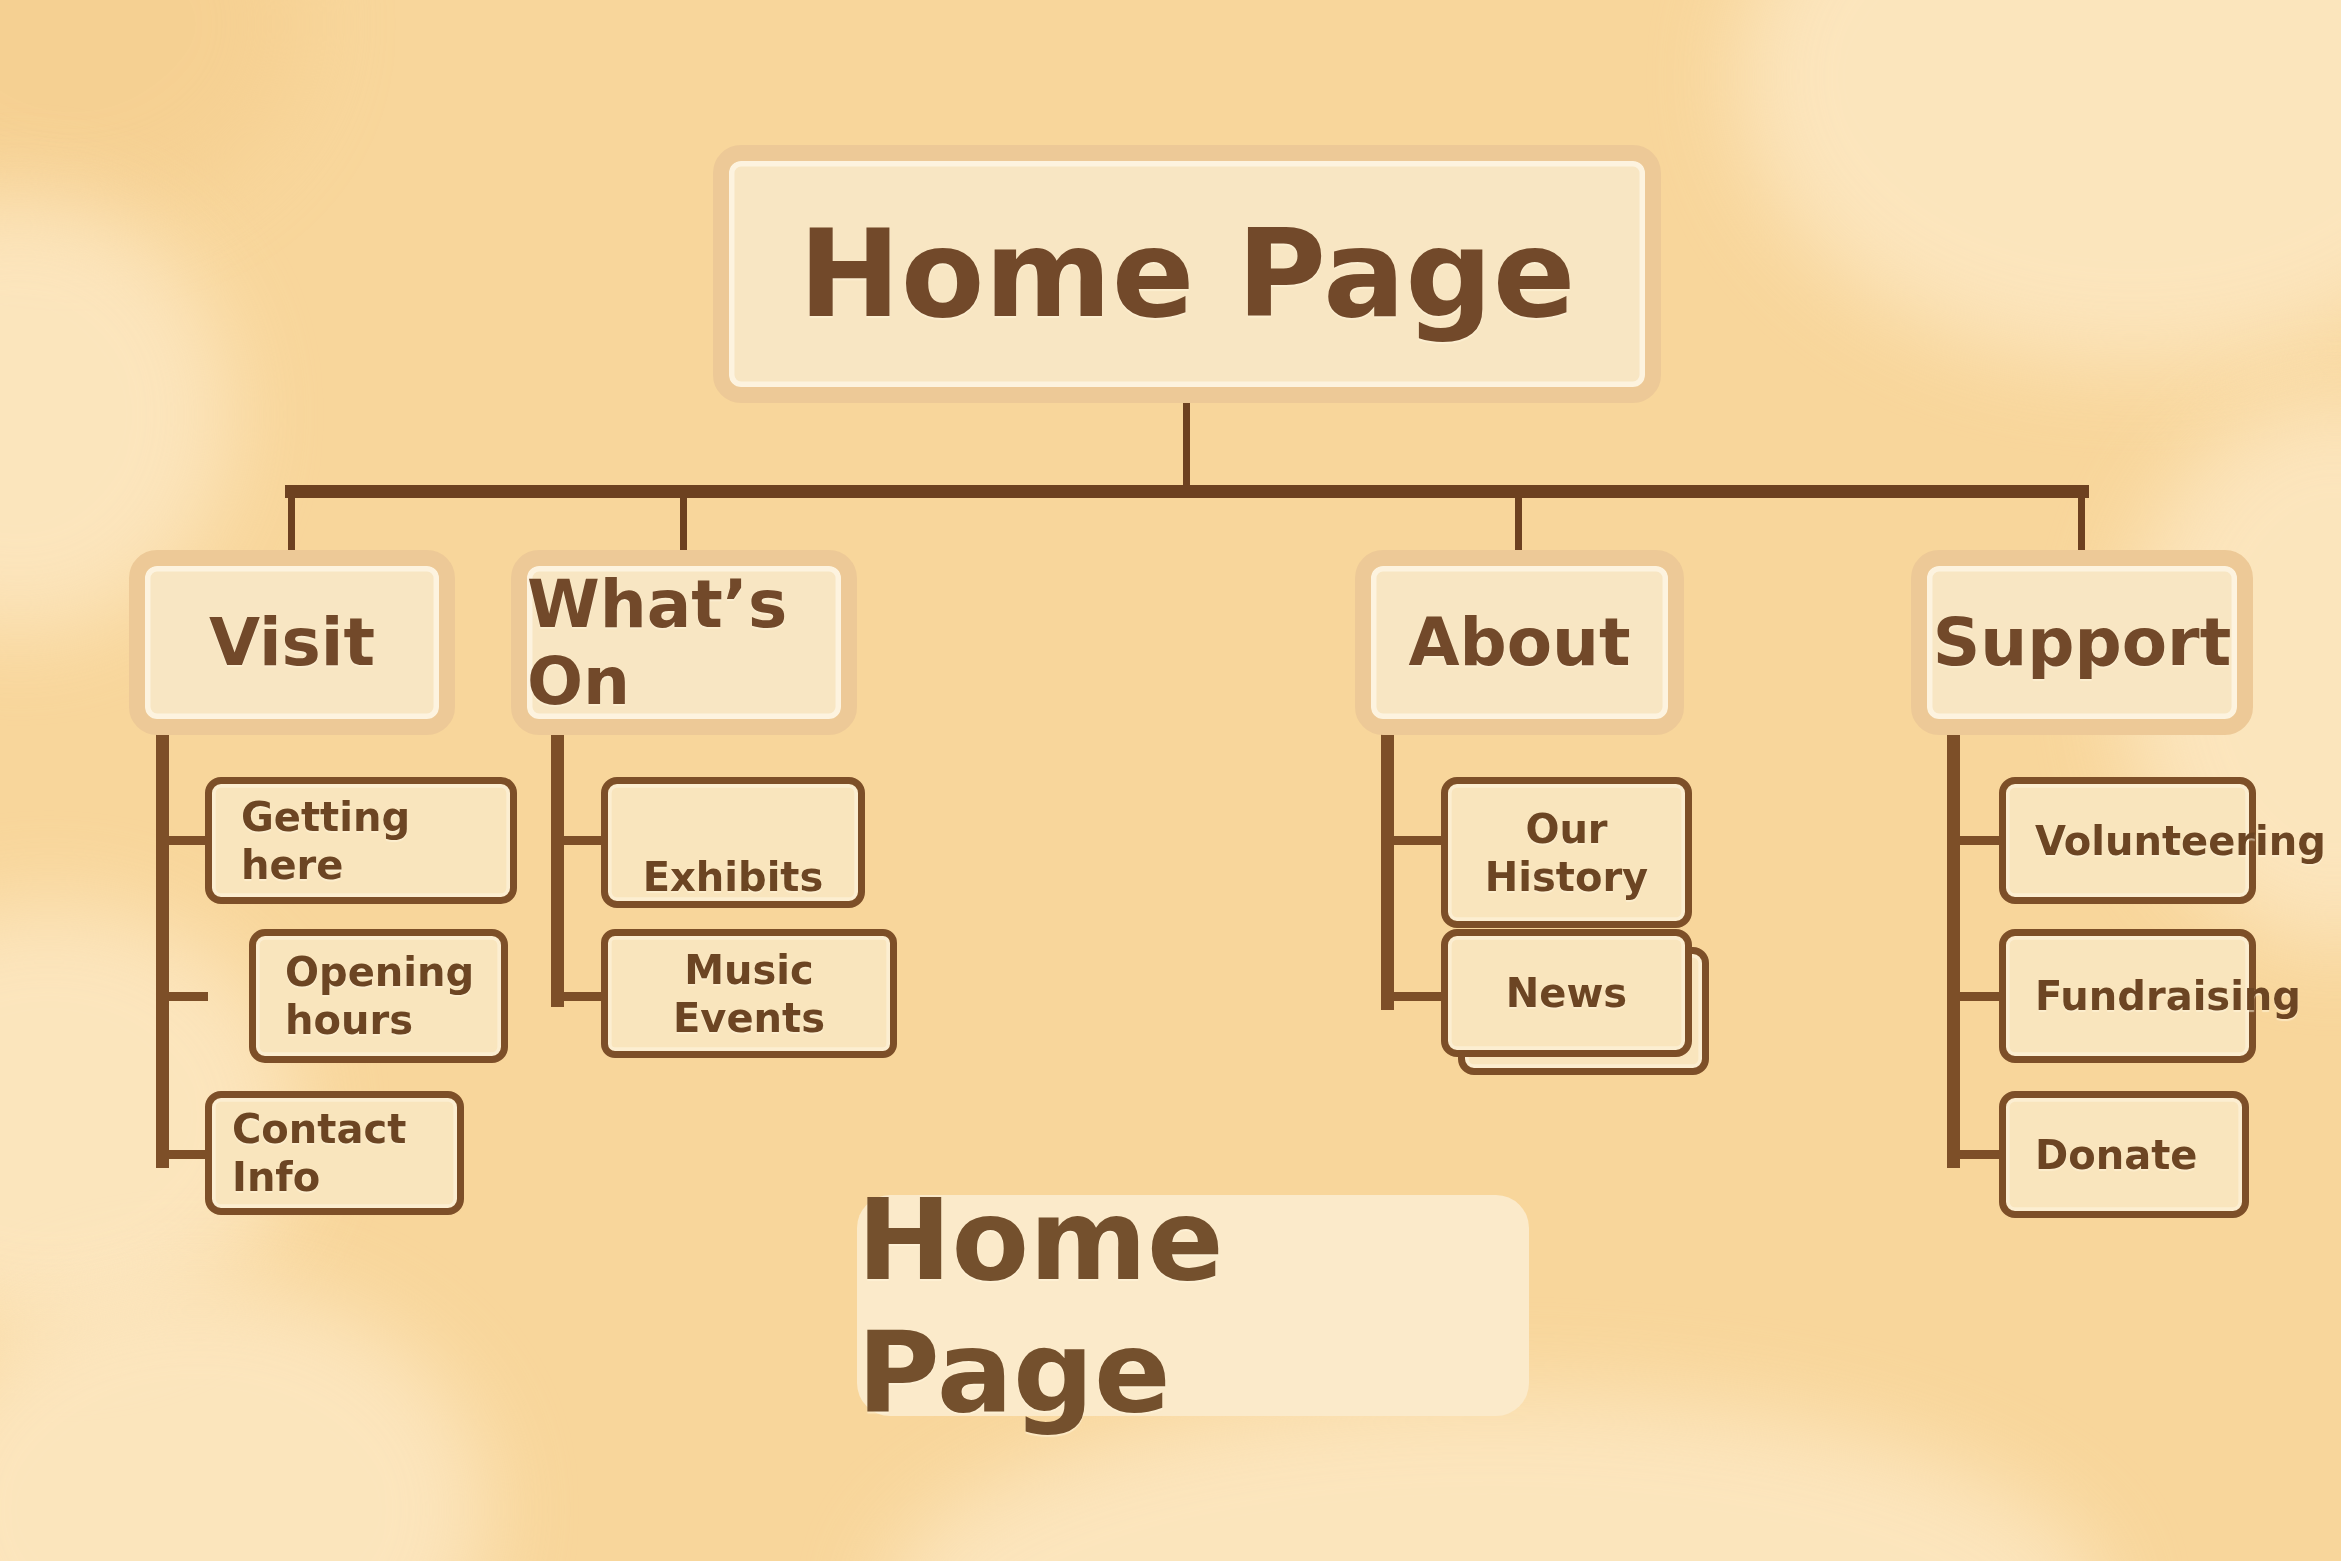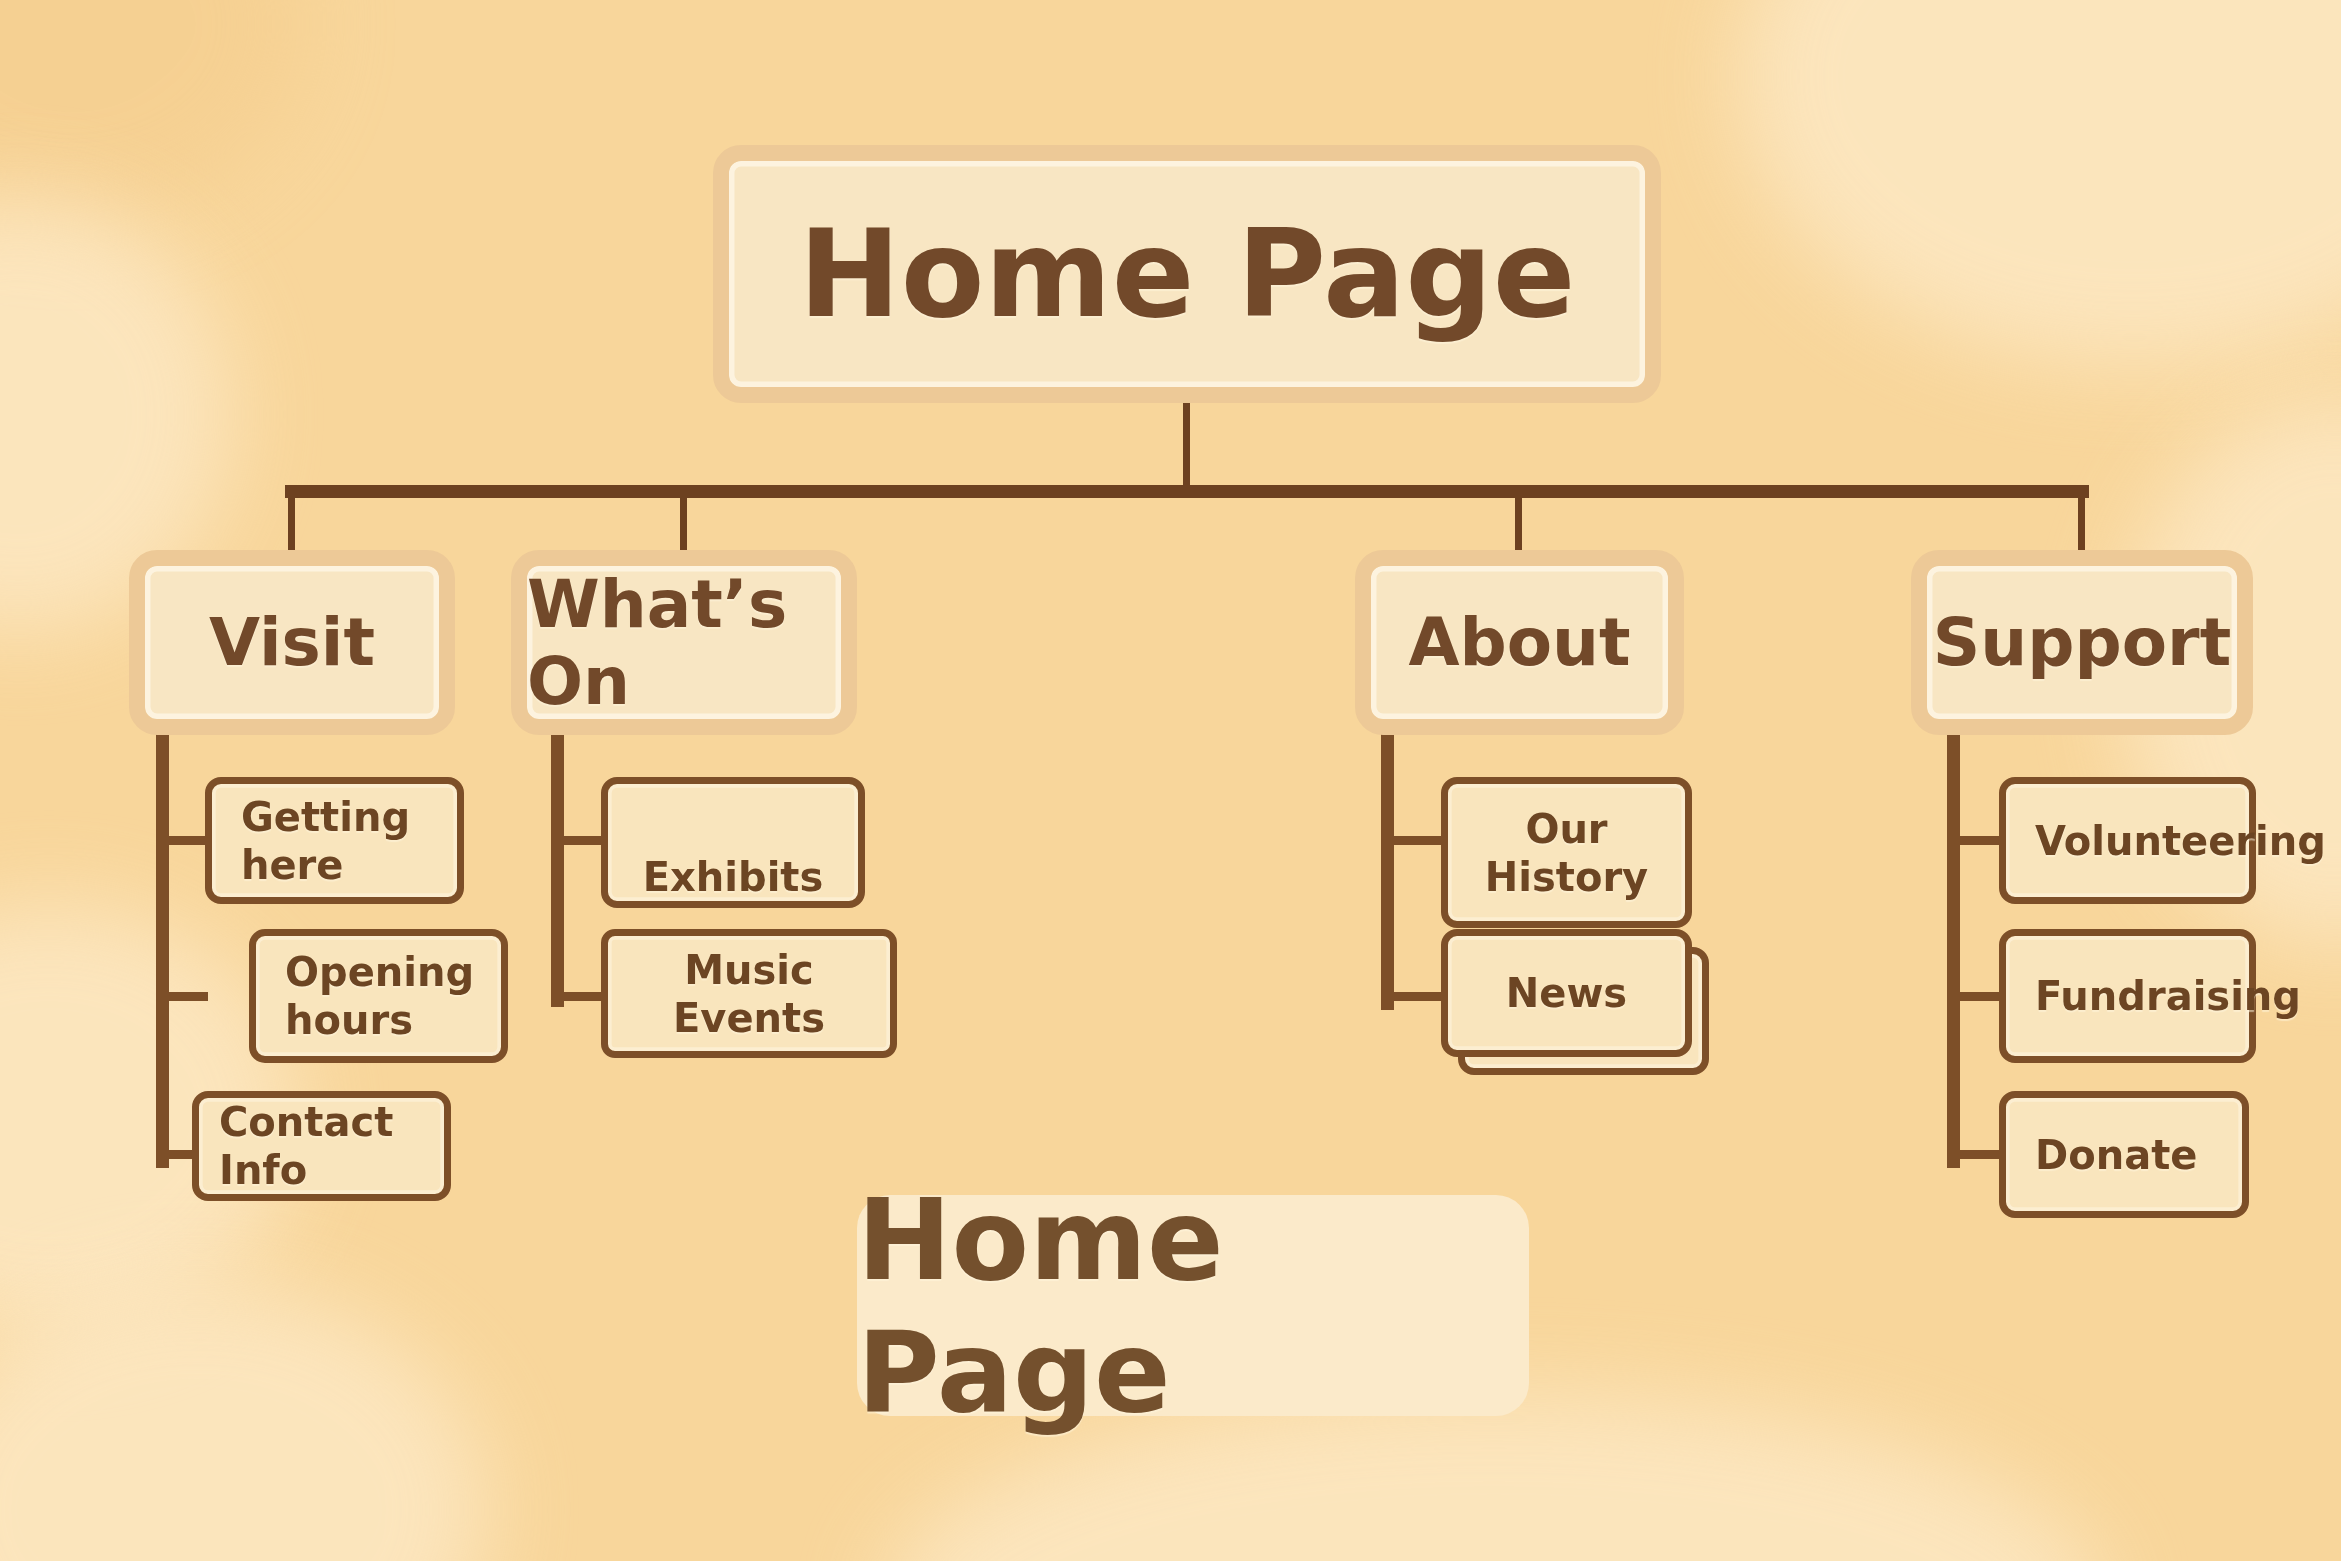--- a/index.html
+++ b/index.html
@@ -69,27 +69,27 @@
   </div>
 
   <div class="line col" style="left:156px;top:729px;width:13.4px;height:439px;"></div>
   <div class="line col" style="left:156px;top:836px;width:52px;height:8.5px;"></div>
   <div class="line col" style="left:156px;top:992px;width:52px;height:8.5px;"></div>
   <div class="line col" style="left:156px;top:1150px;width:52px;height:8.5px;"></div>
 
   <div class="node-lg" style="left:129px;top:550px;width:326px;height:185px;">
     <span class="txt title-md">Visit</span>
   </div>
-  <div class="node-sm lefted" style="left:205px;top:777px;width:259px;height:127px;">
+  <div class="node-sm lefted" style="left:205px;top:777px;width:312px;height:127px;">
     <span class="txt">Getting here</span>
   </div>
   <div class="node-sm lefted" style="left:205px;top:929px;width:259px;height:134px;margin-left:44px;">
     <span class="txt">Opening hours</span>
   </div>
-  <div class="node-sm lefted" style="left:192px;top:1091px;width:259px;height:110px;padding-left:20px;">
+  <div class="node-sm lefted" style="left:205px;top:1091px;width:259px;height:124px;padding-left:20px;">
     <span class="txt">Contact Info</span>
   </div>
 
   <div class="line col" style="left:551px;top:729px;width:13.4px;height:278px;"></div>
   <div class="line col" style="left:551px;top:836px;width:52px;height:8.5px;"></div>
   <div class="line col" style="left:551px;top:992px;width:52px;height:8.5px;"></div>
 
   <div class="node-lg" style="left:511px;top:550px;width:346px;height:185px;">
     <span class="txt title-md">What’s On</span>
   </div>

